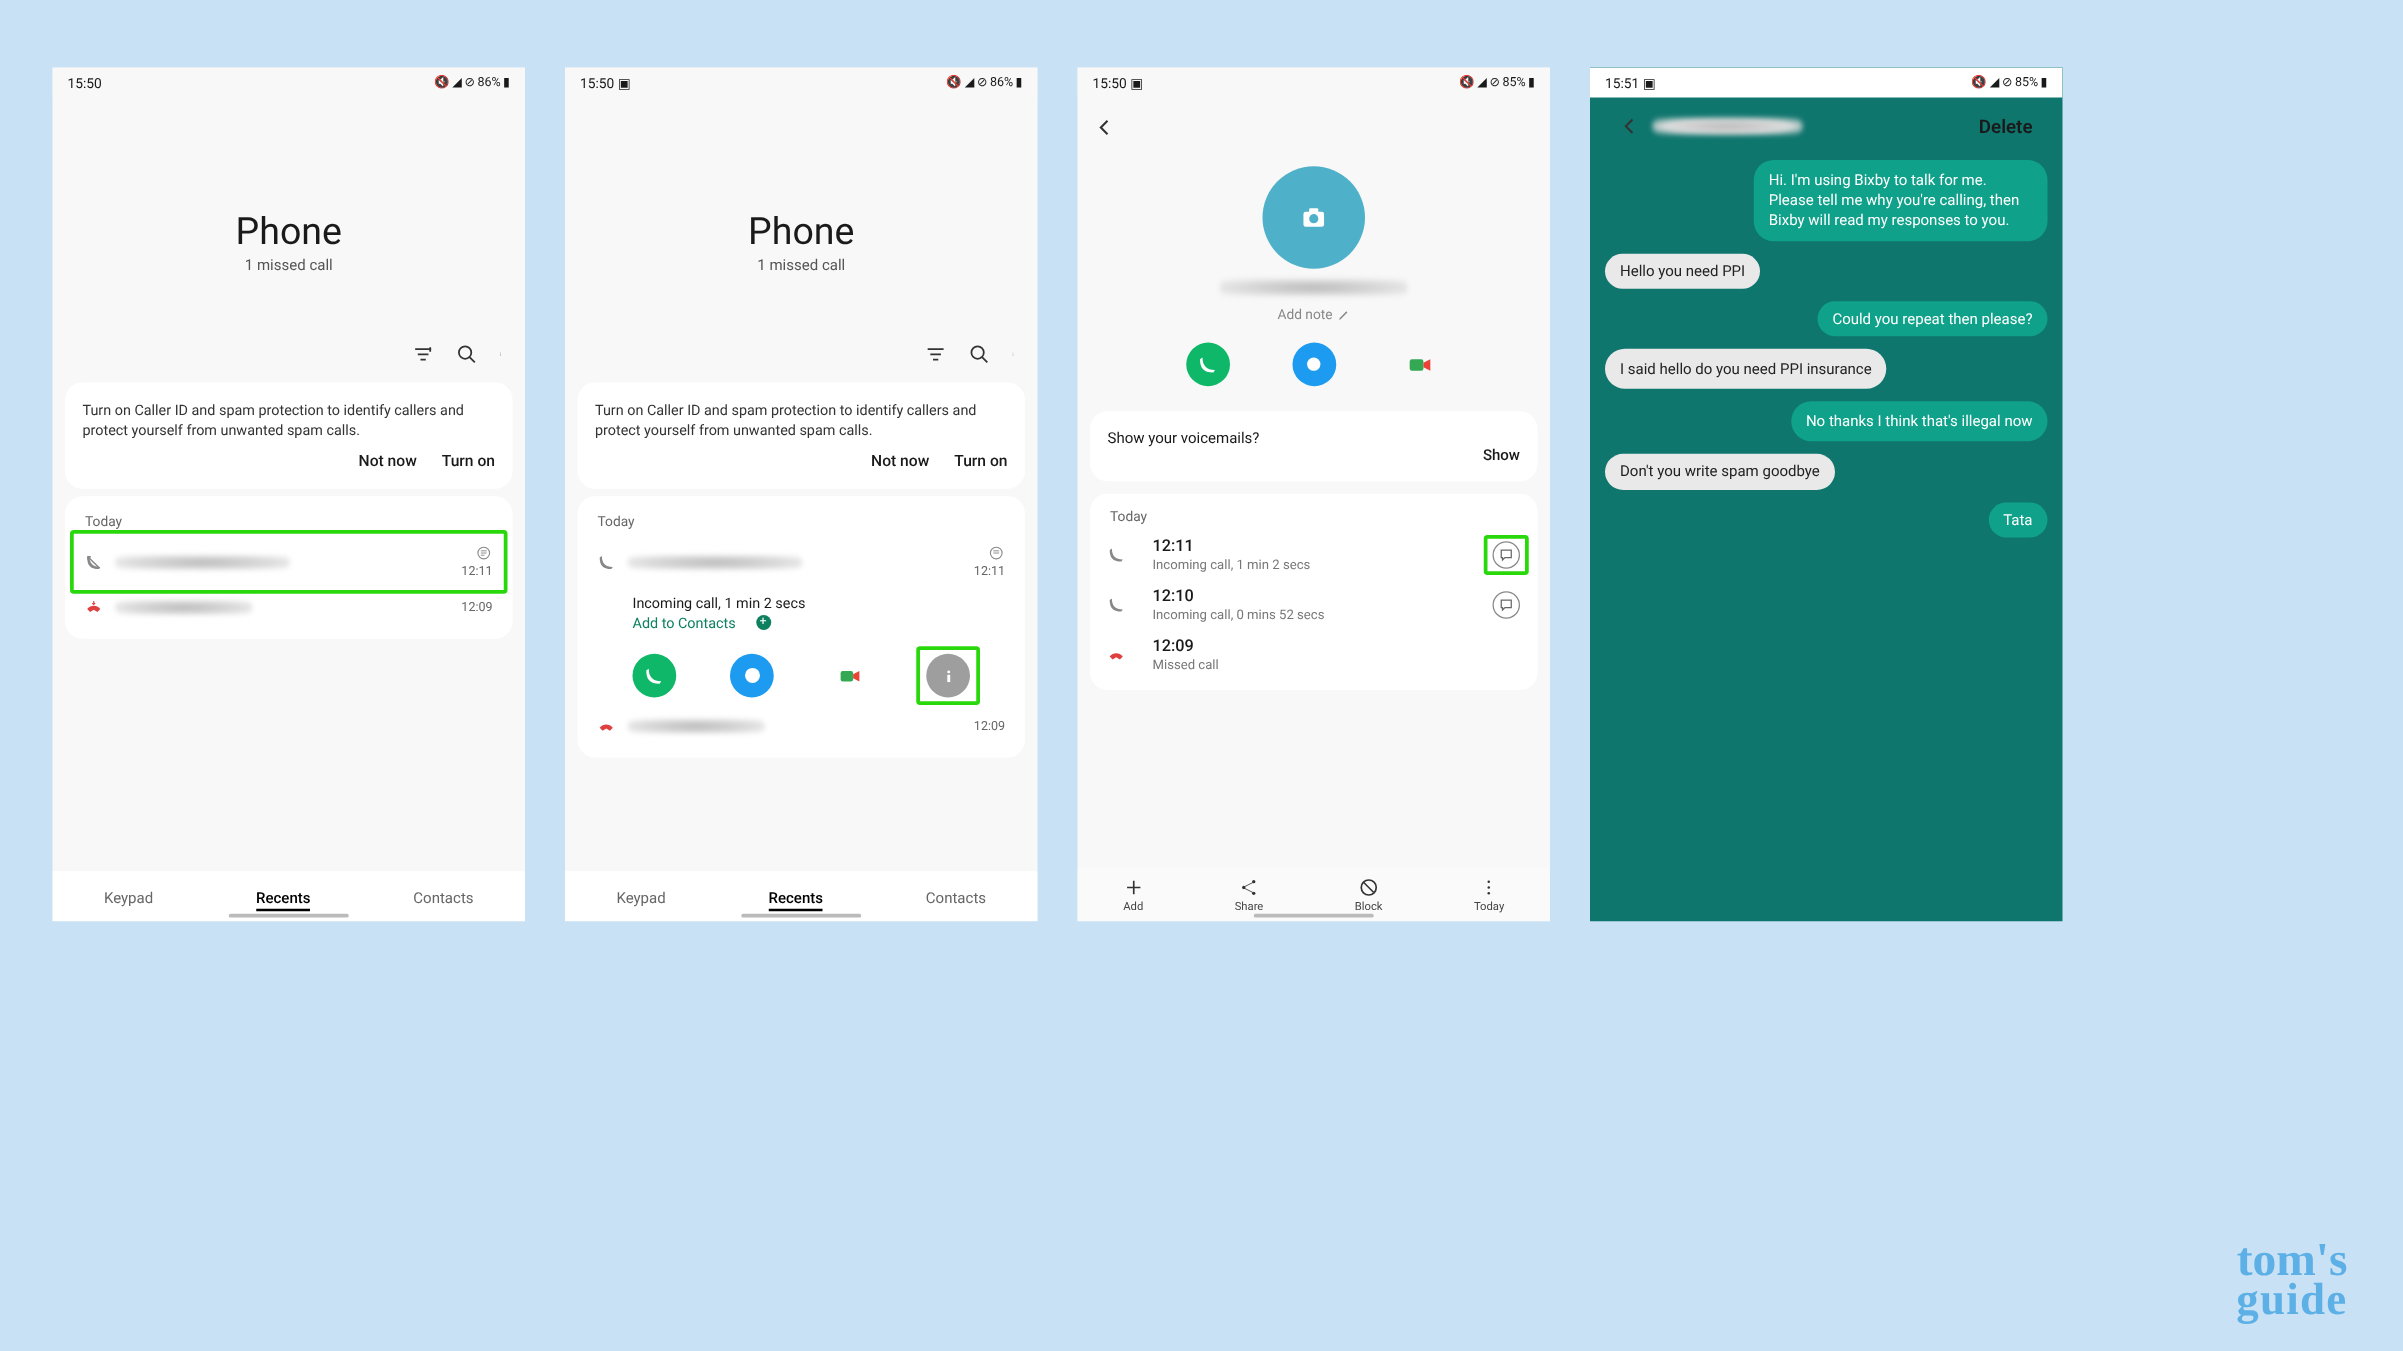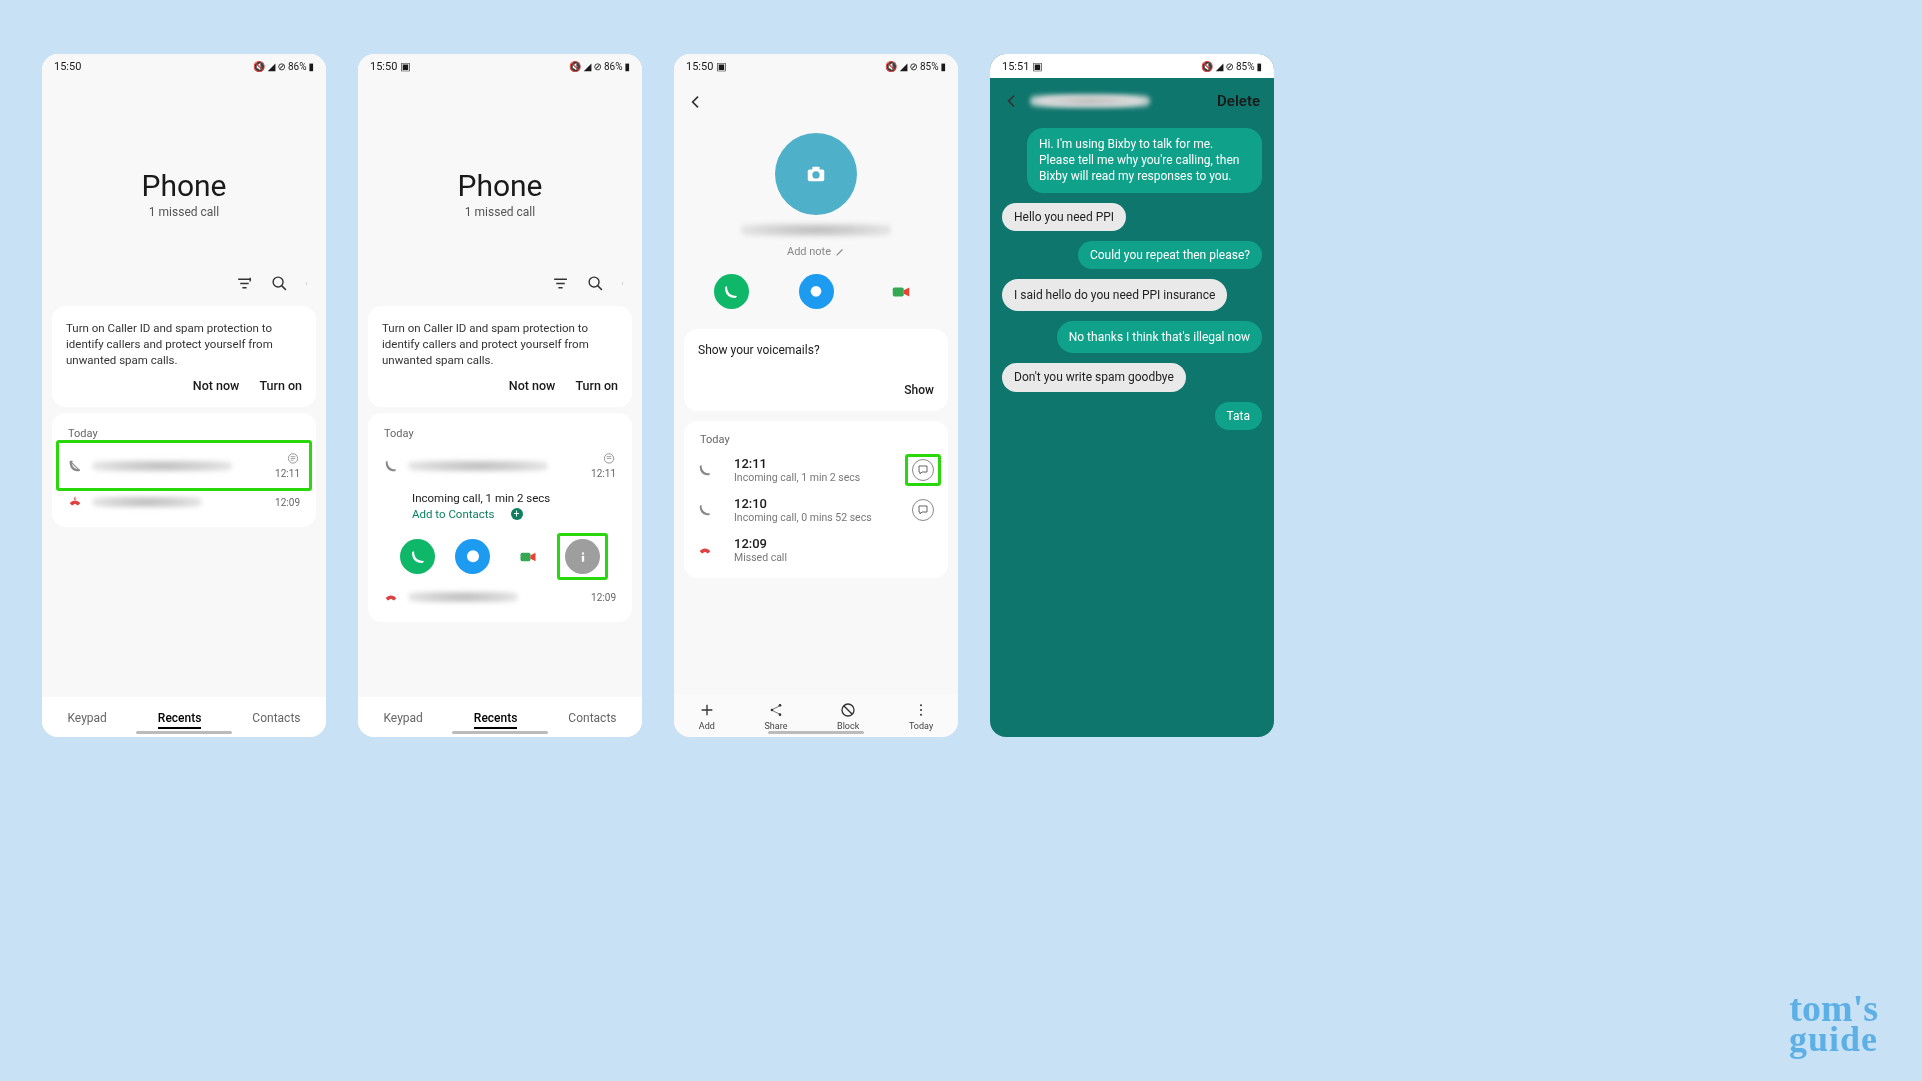--- a/index.html
+++ b/index.html
@@ -12,24 +12,24 @@
     overflow: hidden;
   }
   .screens {
     display: flex;
     gap: 32px;
     position: absolute;
     top: 54px;
     left: 42px;
   }
   .screen {
-    width: 284px;
+    width: 378px;
     height: 683px;
     background: #f8f8f8;
-    border-radius: 16px;
+    border-radius: 0;
     overflow: hidden;
     position: relative;
     font-size: 12px;
     color: #1a1a1a;
   }
   .statusbar {
     height: 24px;
     display: flex;
     justify-content: space-between;
     align-items: center;
@@ -83,21 +83,21 @@
   .log-row { display: flex; align-items: center; padding: 6px 0; gap: 12px; }
   .log-info { flex: 1; }
   .log-time { font-size: 13px; font-weight: 500; }
   .log-desc { font-size: 10.5px; color: #777; }
   .bubble-circle { width: 22px; height: 22px; border-radius: 50%; border: 1.5px solid #888; display:flex; align-items:center; justify-content:center; }
   .bottom-actions { position: absolute; bottom: 0; left: 0; right: 0; background: #fafafa; display: flex; justify-content: space-around; padding: 8px 0 6px; }
   .ba-item { display: flex; flex-direction: column; align-items: center; gap: 3px; font-size: 9px; color: #444; }
   .ba-item svg { width: 16px; height: 16px; }
 
   
-  .conv-header { display: flex; align-items: center; padding: 14px 14px 8px; gap: 10px; }
+  .conv-header { display: flex; align-items: center; padding: 14px 24px 8px; gap: 10px; }
   .delete-btn { margin-left: auto; font-size: 15px; font-weight: 600; }
   .chat-body { padding: 10px 12px; display: flex; flex-direction: column; gap: 10px; }
   .msg { max-width: 235px; padding: 8px 12px; border-radius: 16px; font-size: 12px; line-height: 1.35; }
   .msg-out { background: #0fa189; color: #fff; align-self: flex-end; }
   .msg-in { background: #e9e9e9; color: #222; align-self: flex-start; }
   .msg-small { padding: 6px 12px; }
 
   .logo { position: absolute; bottom: 26px; right: 44px; color: #5db0e6; font-weight: 700; font-size: 38px; line-height: 0.85; font-family: Georgia, serif; text-align: right;}
   .logo .l2 { font-size: 36px; letter-spacing: 1px;}
 </style>
@@ -327,21 +327,21 @@
           <svg width="22" height="22" viewBox="0 0 24 24">
             <rect x="3" y="7" width="12" height="10" rx="2" fill="#34a853"></rect>
             <path d="M15 10l6-3v10l-6-3z" fill="#ea4335"></path>
           </svg>
         </div>
     </div>
     <div class="vm-card">
       <div class="vm-row">
         <span>Show your voicemails?</span>
       </div>
-      <div style="text-align:right;margin-top:26px;font-weight:500">Show</div>
+      <div style="text-align:right;margin-top:0;font-weight:500">Show</div>
     </div>
     <div class="calllog-card">
       <div class="section-label">Today</div>
       <div class="log-row" style="position:relative">
         <svg class="call-type-ico" viewBox="0 0 24 24">
             <path d="M6 3c0 10 5 15 15 15l-2 3c-12 0-16-6-16-16z" fill="#888"></path>
           </svg>
         <div class="log-info">
           <div class="log-time">12:11</div>
           <div class="log-desc">Incoming call, 1 min 2 secs</div>

